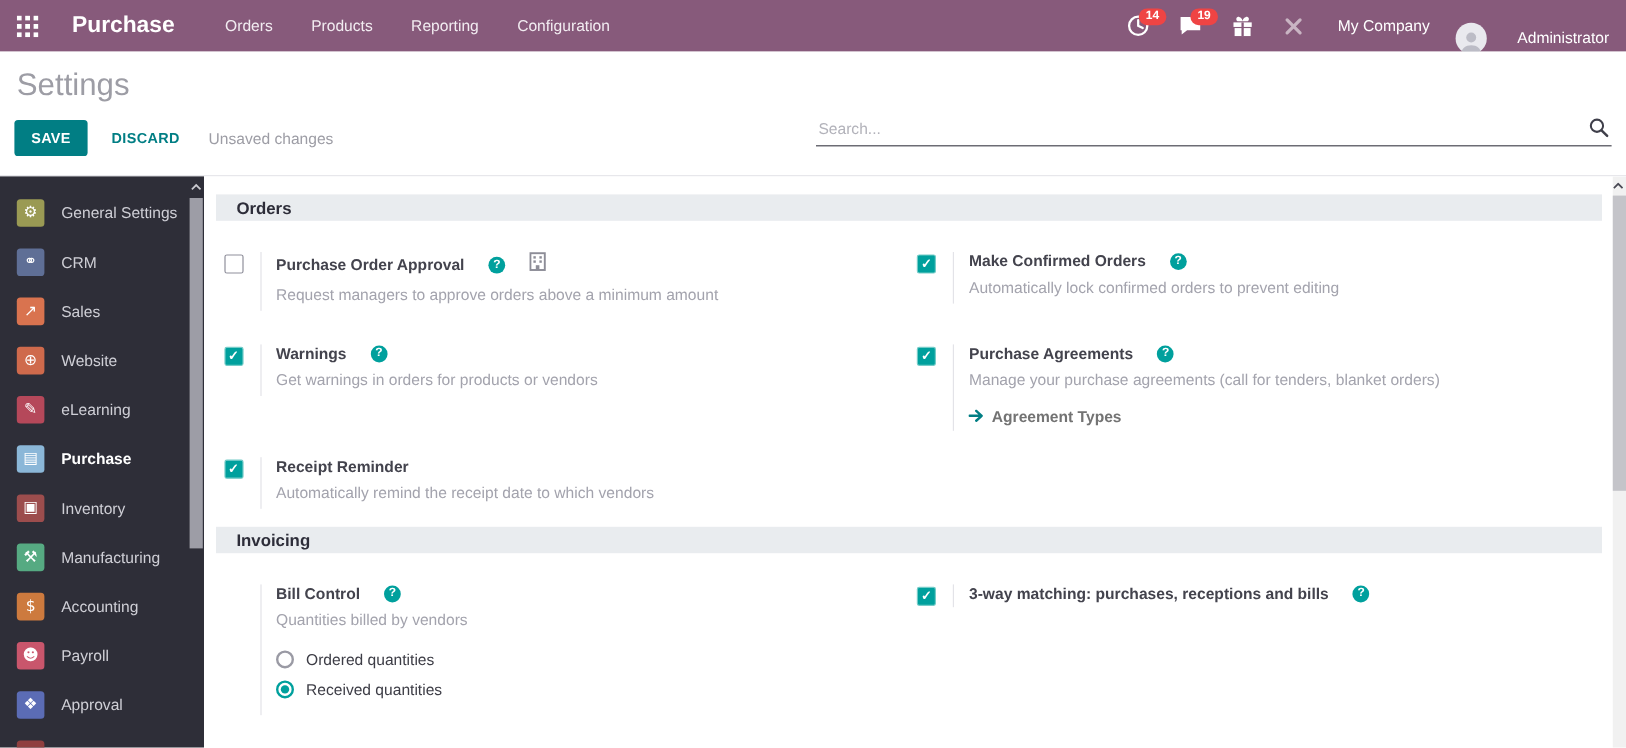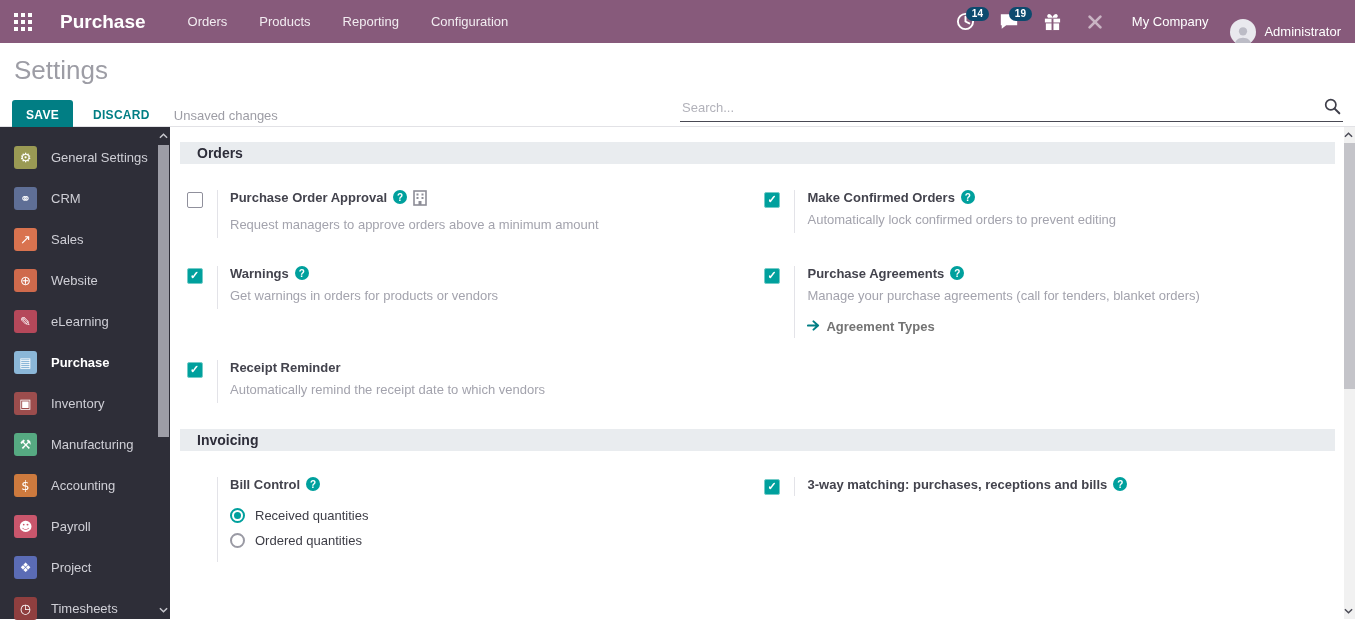--- a/index.html
+++ b/index.html
@@ -7,30 +7,30 @@
               font-family:"Liberation Sans", sans-serif; }
 
   
   .topbar { height:43px; background:#875A7B; display:flex; align-items:center; color:#fff; }
   .apps-btn { width:46px; height:43px; display:flex; align-items:center; justify-content:center; cursor:pointer; }
   .app-title { font-size:19px; font-weight:bold; margin:0 30px 0 14px; }
   .top-menu { display:flex; gap:8px; }
   .top-menu .menu-item { font-size:13px; padding:6px 12px; cursor:pointer; color:#f2ecf1; }
   .topbar-right { margin-left:auto; display:flex; align-items:center; gap:4px; padding-right:10px; }
   .sys-icon { position:relative; padding:6px 10px; display:flex; align-items:center; cursor:pointer; }
-  .badge { position:absolute; top:1px; left:20px; background:#0c4a6e; color:#fff; font-size:10px;
+  .badge { position:absolute; top:1px; left:20px; background:#ef4444; color:#fff; font-size:10px;
            font-weight:bold; border-radius:8px; padding:1px 6px; line-height:12px; }
   .muted-icon { opacity:.55; }
   .company { font-size:13px; padding:0 14px; cursor:pointer; }
-  .userzone { display:flex; align-items:center; gap:8px; padding:0 4px; cursor:pointer;margin-top:20px; }
+  .userzone { display:flex; align-items:center; gap:25px; padding:0 4px; cursor:pointer;margin-top:20px; }
   .avatar { width:26px; height:26px; border-radius:50%; background:#e9e9ee; display:flex; align-items:flex-end; justify-content:center; overflow:hidden; }
   .user-name { font-size:13px; }
 
   
-  .cpanel { height:84px; position:relative; border-bottom:1px solid #e2e2e6; background:#fff; }
+  .cpanel { height:104px; position:relative; border-bottom:1px solid #e2e2e6; background:#fff; }
   .page-title { position:absolute; left:14px; top:12px; font-size:26px; color:#9d9da5; }
   .btn-row { position:absolute; left:12px; top:57px; display:flex; align-items:center; }
   .btn-save { background:#017e84; color:#fff; border:none; font-size:12px; font-weight:bold;
               padding:8px 14px; border-radius:3px; cursor:pointer; letter-spacing:.3px;
               font-family:"Liberation Sans", sans-serif;}
   .btn-discard { background:none; border:none; color:#017e84; font-size:12px; font-weight:bold;
                  margin-left:20px; cursor:pointer; letter-spacing:.3px; font-family:"Liberation Sans", sans-serif;}
   .unsaved { font-size:13px; color:#9d9da5; margin-left:24px; }
   .searchbox { position:absolute; left:680px; right:12px; top:53px; }
   .searchbox input { width:100%; border:none; border-bottom:1px solid #494953; font-size:13px;
@@ -61,21 +61,21 @@
   .srow { display:flex; margin-top:26px; }
   .scol { width:48%; }
   .scol.left { margin-left:7px; margin-right:2%; }
   .o-setting { display:flex; }
   .cb-cell { width:16px; height:16px; margin:2px 14px 0 0; flex-shrink:0; border-radius:2px;
              border:1px solid #90909c; background:#fff; cursor:pointer; position:relative; }
   .cb-cell.checked { background:#00a09d; border-color:#74ccc8; }
   .cb-cell.checked::after { content:"✓"; position:absolute; left:2px; top:0px; color:#fff; font-size:11px; font-weight:bold; }
   .cb-cell.ghost { visibility:hidden; }
   .pane { border-left:1px solid #e3e3e8; padding-left:12px; flex:1; padding-bottom:4px; }
-  .lbl-row { display:flex; gap:6px; }
+  .lbl-row { display:flex; align-items:center; gap:20px; }
   .s-label { font-size:13px; font-weight:bold; color:#43434d; cursor:pointer; }
   .help-icon { width:14px; height:14px; border-radius:50%; background:#00a09d; color:#fff; font-size:10px;
                font-weight:bold; display:inline-flex; align-items:center; justify-content:center; cursor:pointer; }
   .s-desc { font-size:13px; color:#a3a3ad; margin-top:5px; line-height:19px; max-width:560px; }
   .s-link { display:flex; align-items:center; gap:6px; margin-top:14px; cursor:pointer; }
   .s-link span { color:#737373; font-size:13px; font-weight:bold; }
   .radio-group { margin-top:16px; }
   .radio-row { display:flex; align-items:center; gap:10px; margin-bottom:10px; cursor:pointer; }
   .radio { width:15px; height:15px; border-radius:50%; border:2px solid #9a9aa4; position:relative; flex-shrink:0; }
   .radio.checked { border-color:#00a09d; }
@@ -214,21 +214,21 @@
         <div class="side-item">
           <span class="side-icon" style="background: rgb(205, 122, 62);">$</span>
           <span class="side-label">Accounting</span>
         </div>
         <div class="side-item">
           <span class="side-icon" style="background: rgb(201, 86, 108);">☻</span>
           <span class="side-label">Payroll</span>
         </div>
         <div class="side-item">
           <span class="side-icon" style="background: rgb(91, 108, 181);">❖</span>
-          <span class="side-label">Project</span>
+          <span class="side-label">Approval</span>
         </div>
         <div class="side-item">
           <span class="side-icon" style="background: rgb(143, 63, 63);">◷</span>
           <span class="side-label">Timesheets</span>
         </div>
       </div>
     <div class="side-scroll">
       <span class="scroll-chev" style="top:2px">
         <svg width="9" height="6" viewBox="0 0 10 6">
             <polyline points="1,5 5,1 9,5" fill="none" stroke="#c9c9cf" stroke-width="1.6"></polyline>
@@ -329,39 +329,40 @@
             <div class="lbl-row">
               <span class="s-label">Receipt Reminder</span>
             </div>
             <div class="s-desc">Automatically remind the receipt date to which vendors</div>
           </div>
         </div>
       </div>
       <div class="scol"></div>
     </div>
 
-    <div class="band" style="margin-top:26px;">Invoicing</div>
+    <div class="band" style="margin-top:15px;">Invoicing</div>
 
     <div class="srow">
       <div class="scol left">
         <div class="o-setting">
           <span class="cb-cell ghost"></span>
           <div class="pane">
             <div class="lbl-row">
               <span class="s-label">Bill Control</span>
               <span class="help-icon">?</span>
             </div>
+            <div class="s-desc">Quantities billed by vendors</div>
             <div class="radio-group">
+              <div class="radio-row">
+                <span class="radio"></span>
+                <span class="radio-label">Ordered quantities</span>
+              </div>
               <div class="radio-row">
                 <span class="radio checked"></span>
                 <span class="radio-label">Received quantities</span>
-              </div>
-              <div class="radio-row">
-                <span class="radio"></span>
-                <span class="radio-label">Ordered quantities</span>
               </div>
             </div>
           </div>
         </div>
       </div>
       <div class="scol">
         <div class="o-setting">
           <span class="cb-cell checked"></span>
           <div class="pane">
             <div class="lbl-row">

